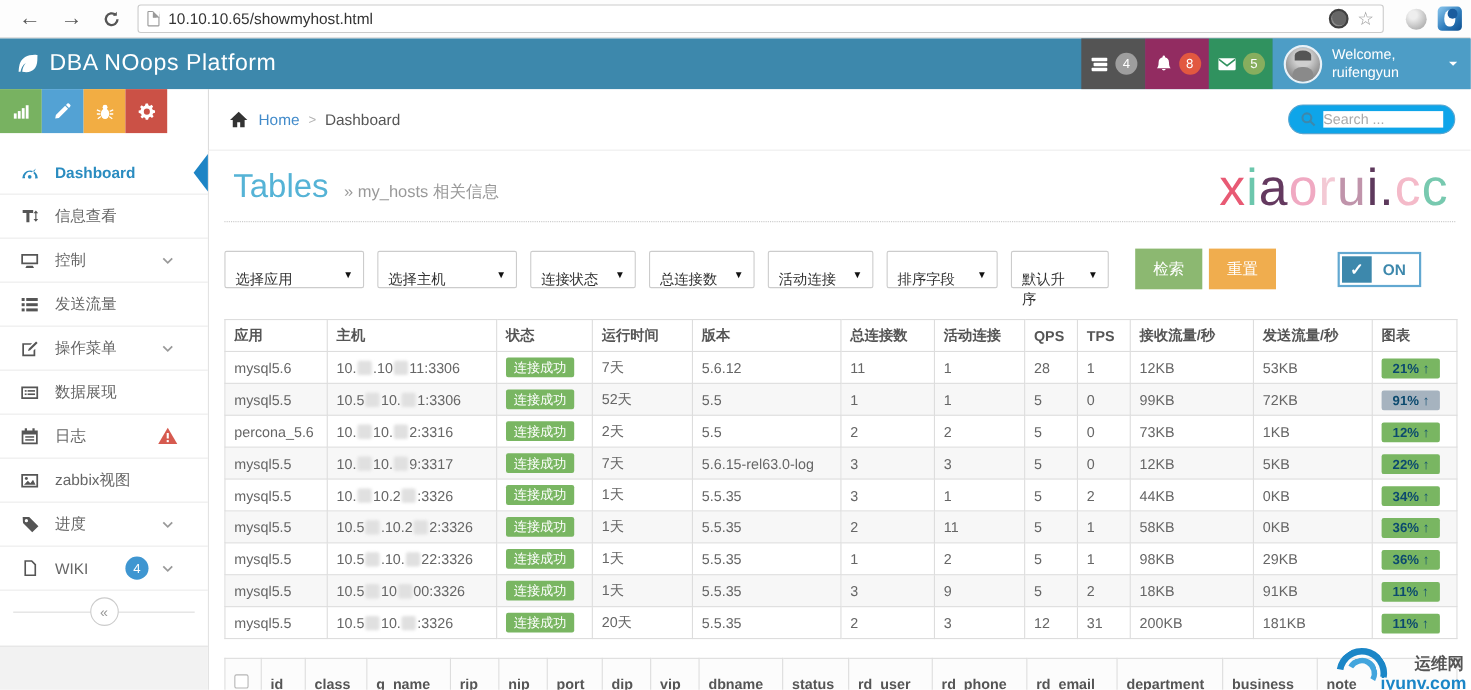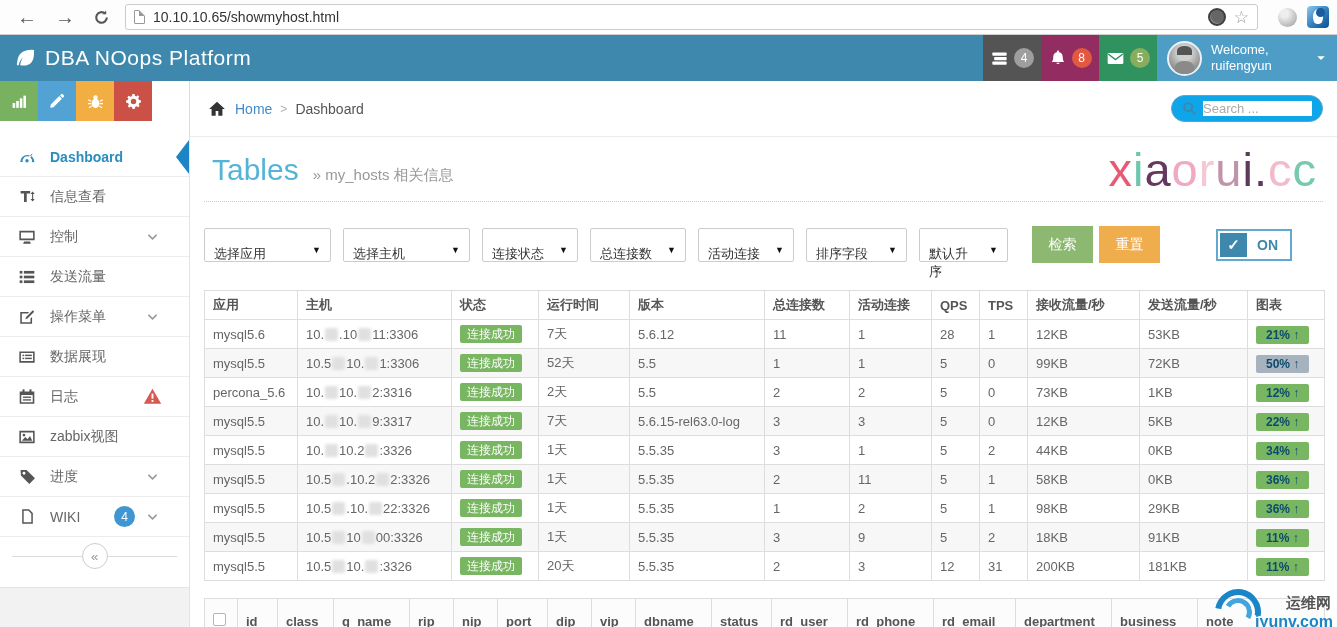--- a/index.html
+++ b/index.html
@@ -471,21 +471,21 @@
             <td>10.5<span class="blur"></span>10.<span class="blur"></span>1:3306</td>
             <td><span class="status-badge">连接成功</span></td>
             <td>52天</td>
             <td>5.5</td>
             <td>1</td>
             <td>1</td>
             <td>5</td>
             <td>0</td>
             <td>99KB</td>
             <td>72KB</td>
-            <td><span class="chart-badge gray">50% ↑</span></td>
+            <td><span class="chart-badge gray">91% ↑</span></td>
           </tr>
           <tr class="">
             <td>percona_5.6</td>
             <td>10.<span class="blur"></span>10.<span class="blur"></span>2:3316</td>
             <td><span class="status-badge">连接成功</span></td>
             <td>2天</td>
             <td>5.5</td>
             <td>2</td>
             <td>2</td>
             <td>5</td>

